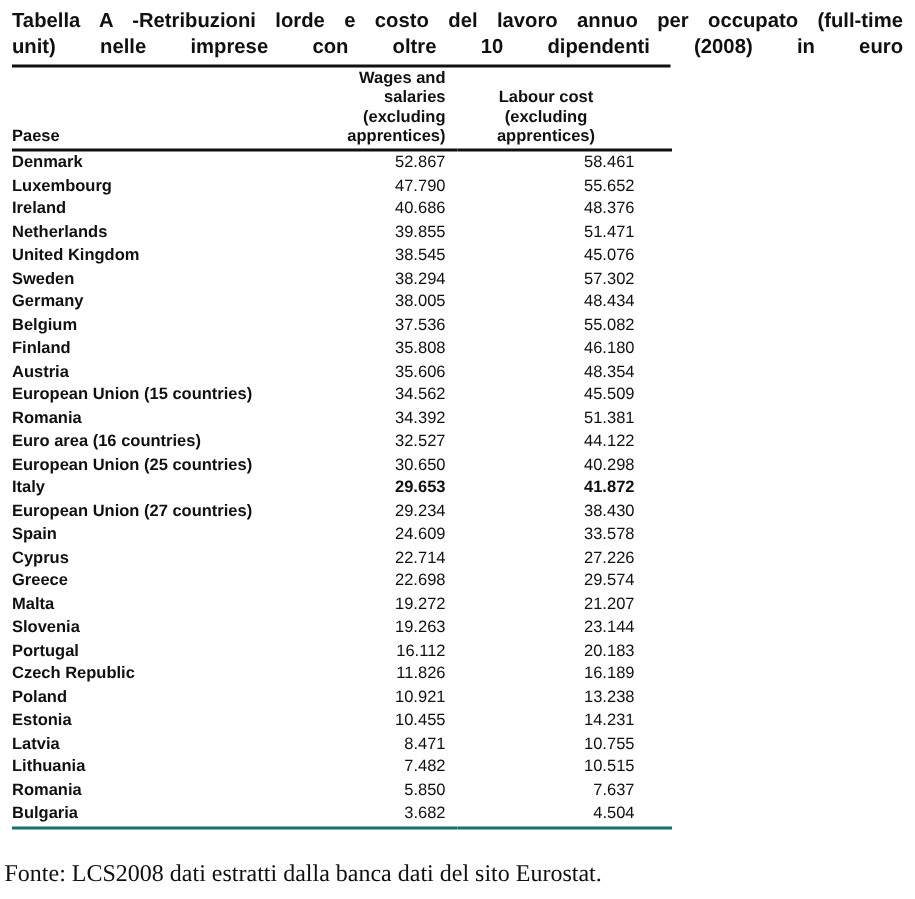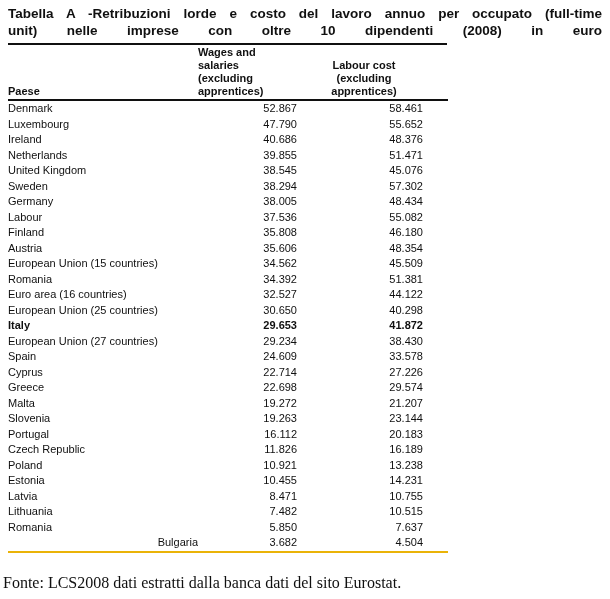--- a/index.html
+++ b/index.html
@@ -56,36 +56,36 @@
 
   thead th {
     vertical-align: bottom;
     font-size: 11px;
     font-weight: bold;
     line-height: 13px;
     padding: 0 0 1px 0;
     border-bottom: 2px solid #101010;
   }
   th.country { text-align: left; }
-  th.wages   { text-align: left; padding-right: 8px;  white-space: pre-line; }
+  th.wages   { text-align: right; padding-right: 8px;  white-space: pre-line; }
   th.labour  { text-align: center; padding-right: 25px; white-space: pre-line; margin-top: 12px; }
 
   tbody td {
     font-size: 11px;
     line-height: 15.5px;
     height: 15.5px;
     padding: 0;
     white-space: nowrap;
     overflow: hidden;
   }
-  td.country { text-align: left; }
+  td.country { text-align: left; font-weight: bold; }
   td.wages   { text-align: right; padding-right: 8px; }
   td.labour  { text-align: right; padding-right: 25px; }
   tbody tr.bold td { font-weight: bold; }
-  tbody tr:last-child td { border-bottom: 2px solid #eab308; text-align: right; }
+  tbody tr:last-child td { border-bottom: 2px solid #0f766e; }
 
   .doc-footer {
     position: absolute;
     left: 3px;
     top: 575px;
     width: 600px;
     font-family: "Liberation Serif", serif;
     font-size: 16px;
     line-height: 15px;
   }
@@ -149,21 +149,21 @@
           <td class="country">Sweden</td>
           <td class="wages">38.294</td>
           <td class="labour">57.302</td>
         </tr>
         <tr>
           <td class="country">Germany</td>
           <td class="wages">38.005</td>
           <td class="labour">48.434</td>
         </tr>
         <tr>
-          <td class="country">Labour</td>
+          <td class="country">Belgium</td>
           <td class="wages">37.536</td>
           <td class="labour">55.082</td>
         </tr>
         <tr>
           <td class="country">Finland</td>
           <td class="wages">35.808</td>
           <td class="labour">46.180</td>
         </tr>
         <tr>
           <td class="country">Austria</td>

